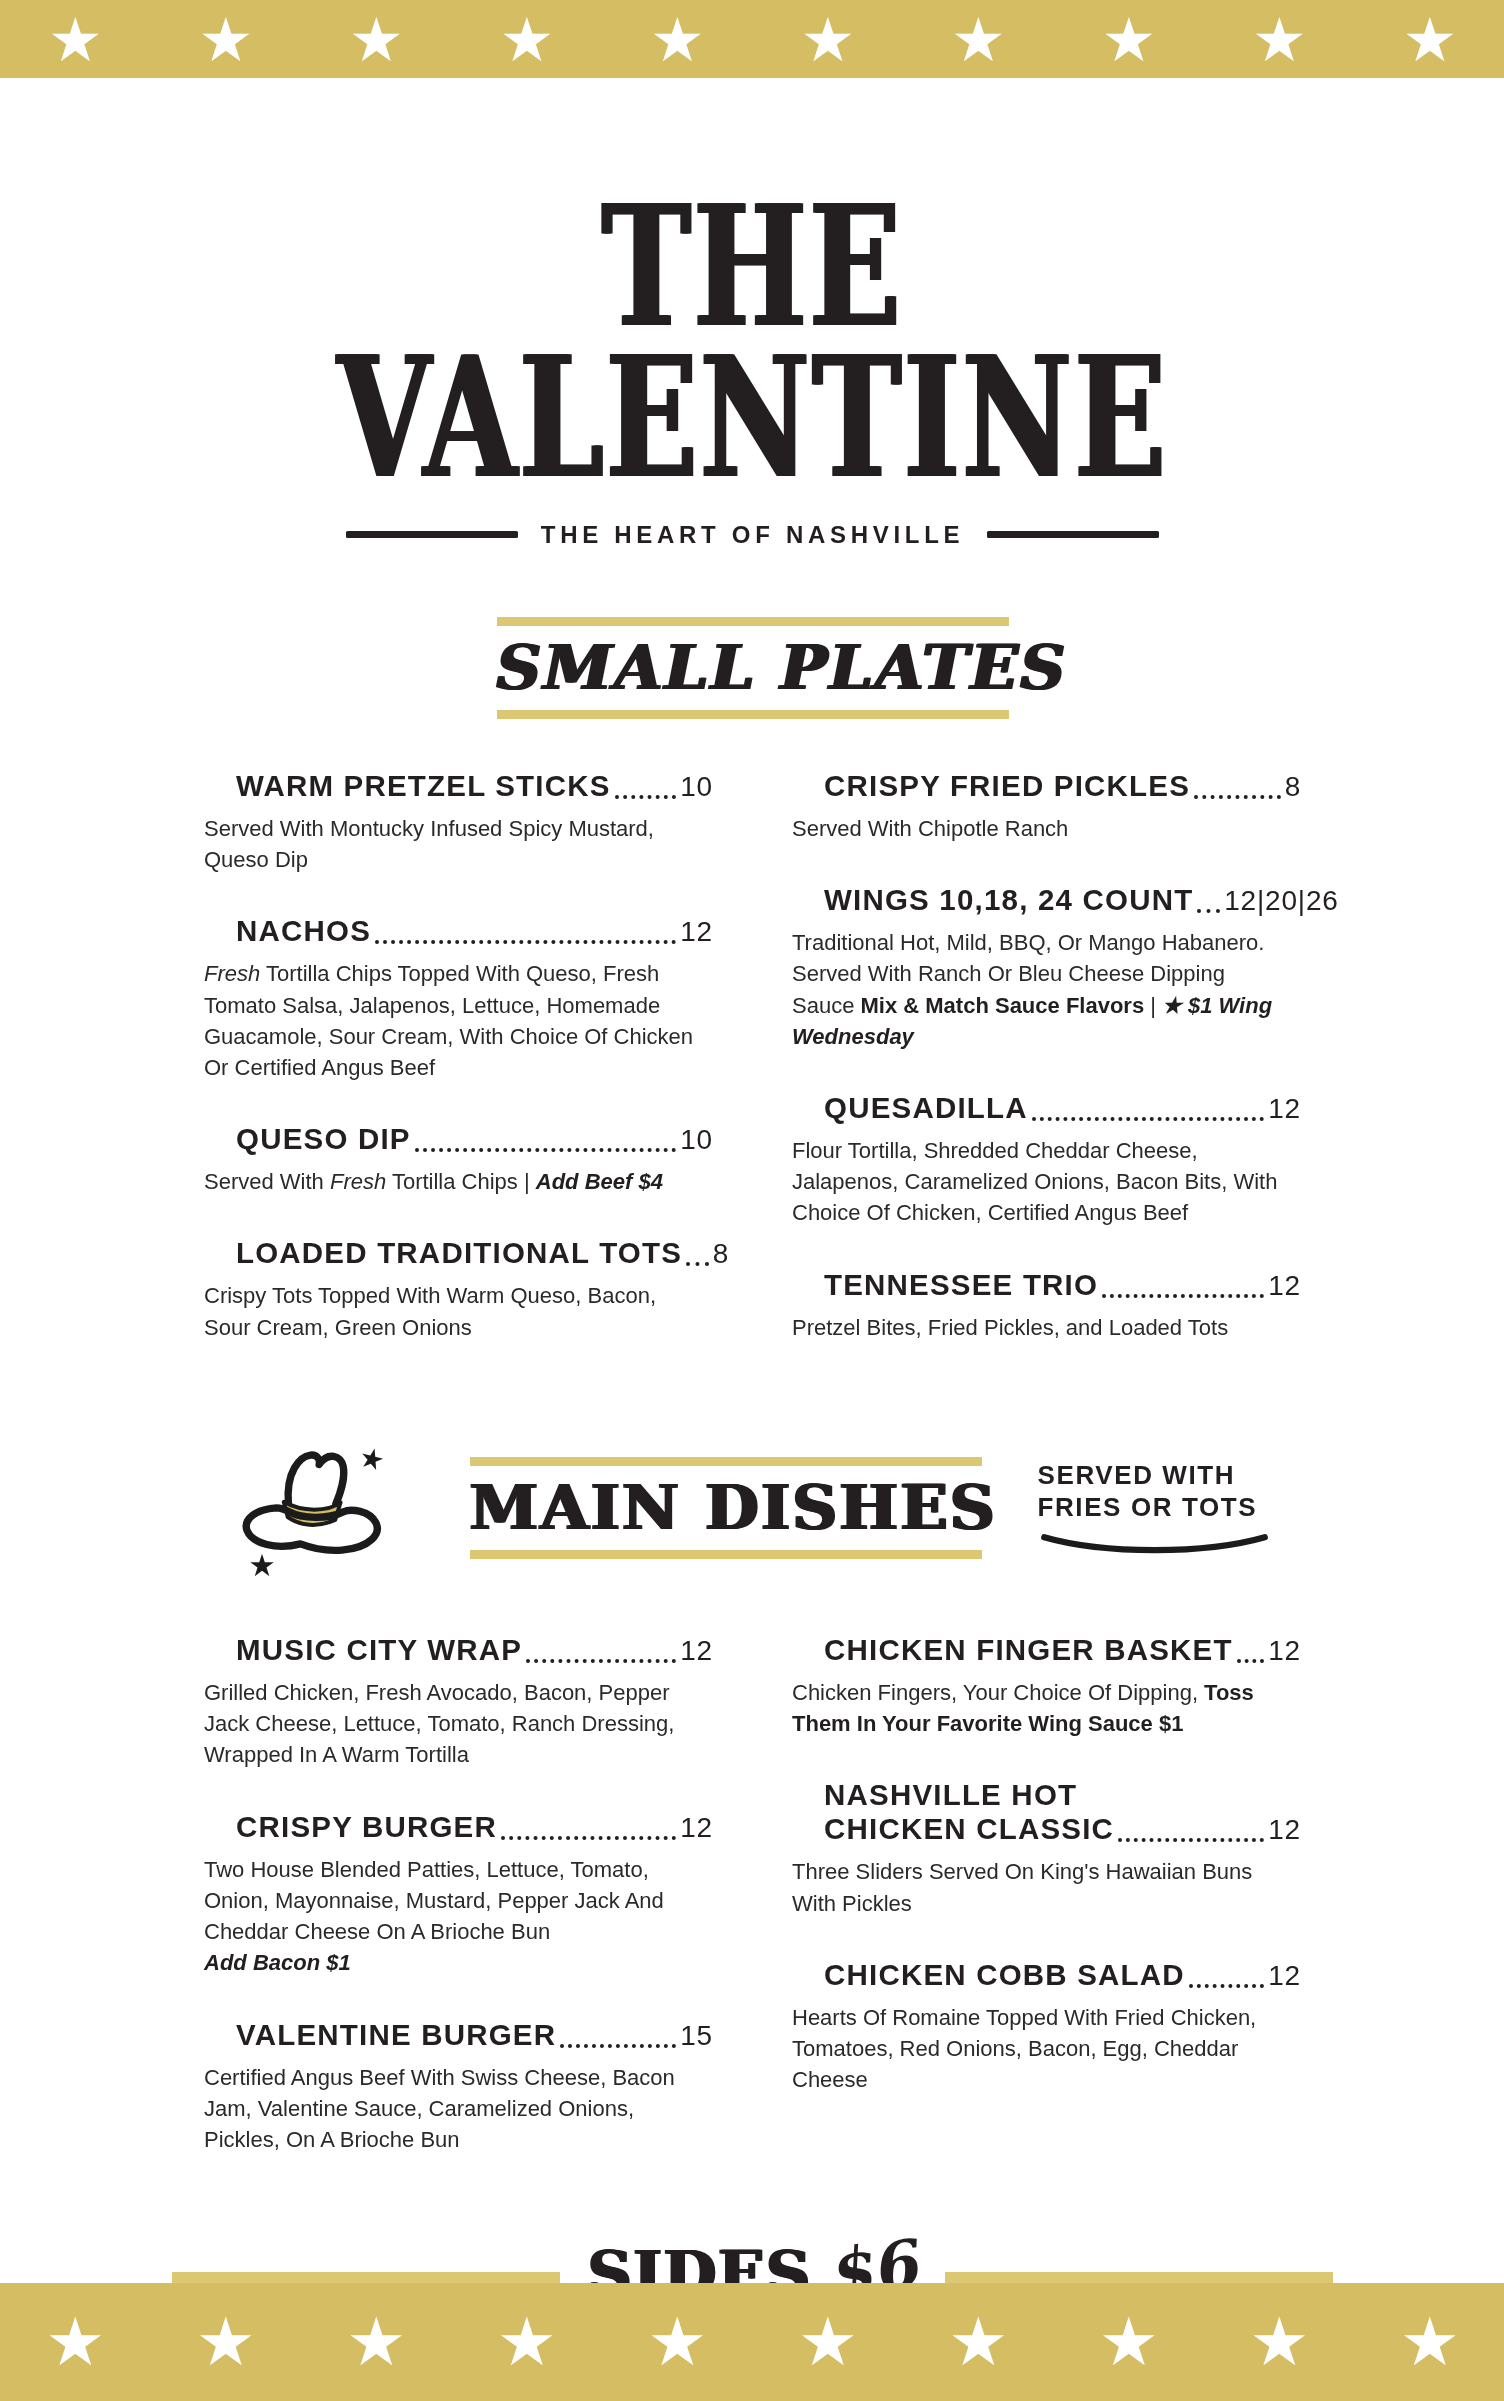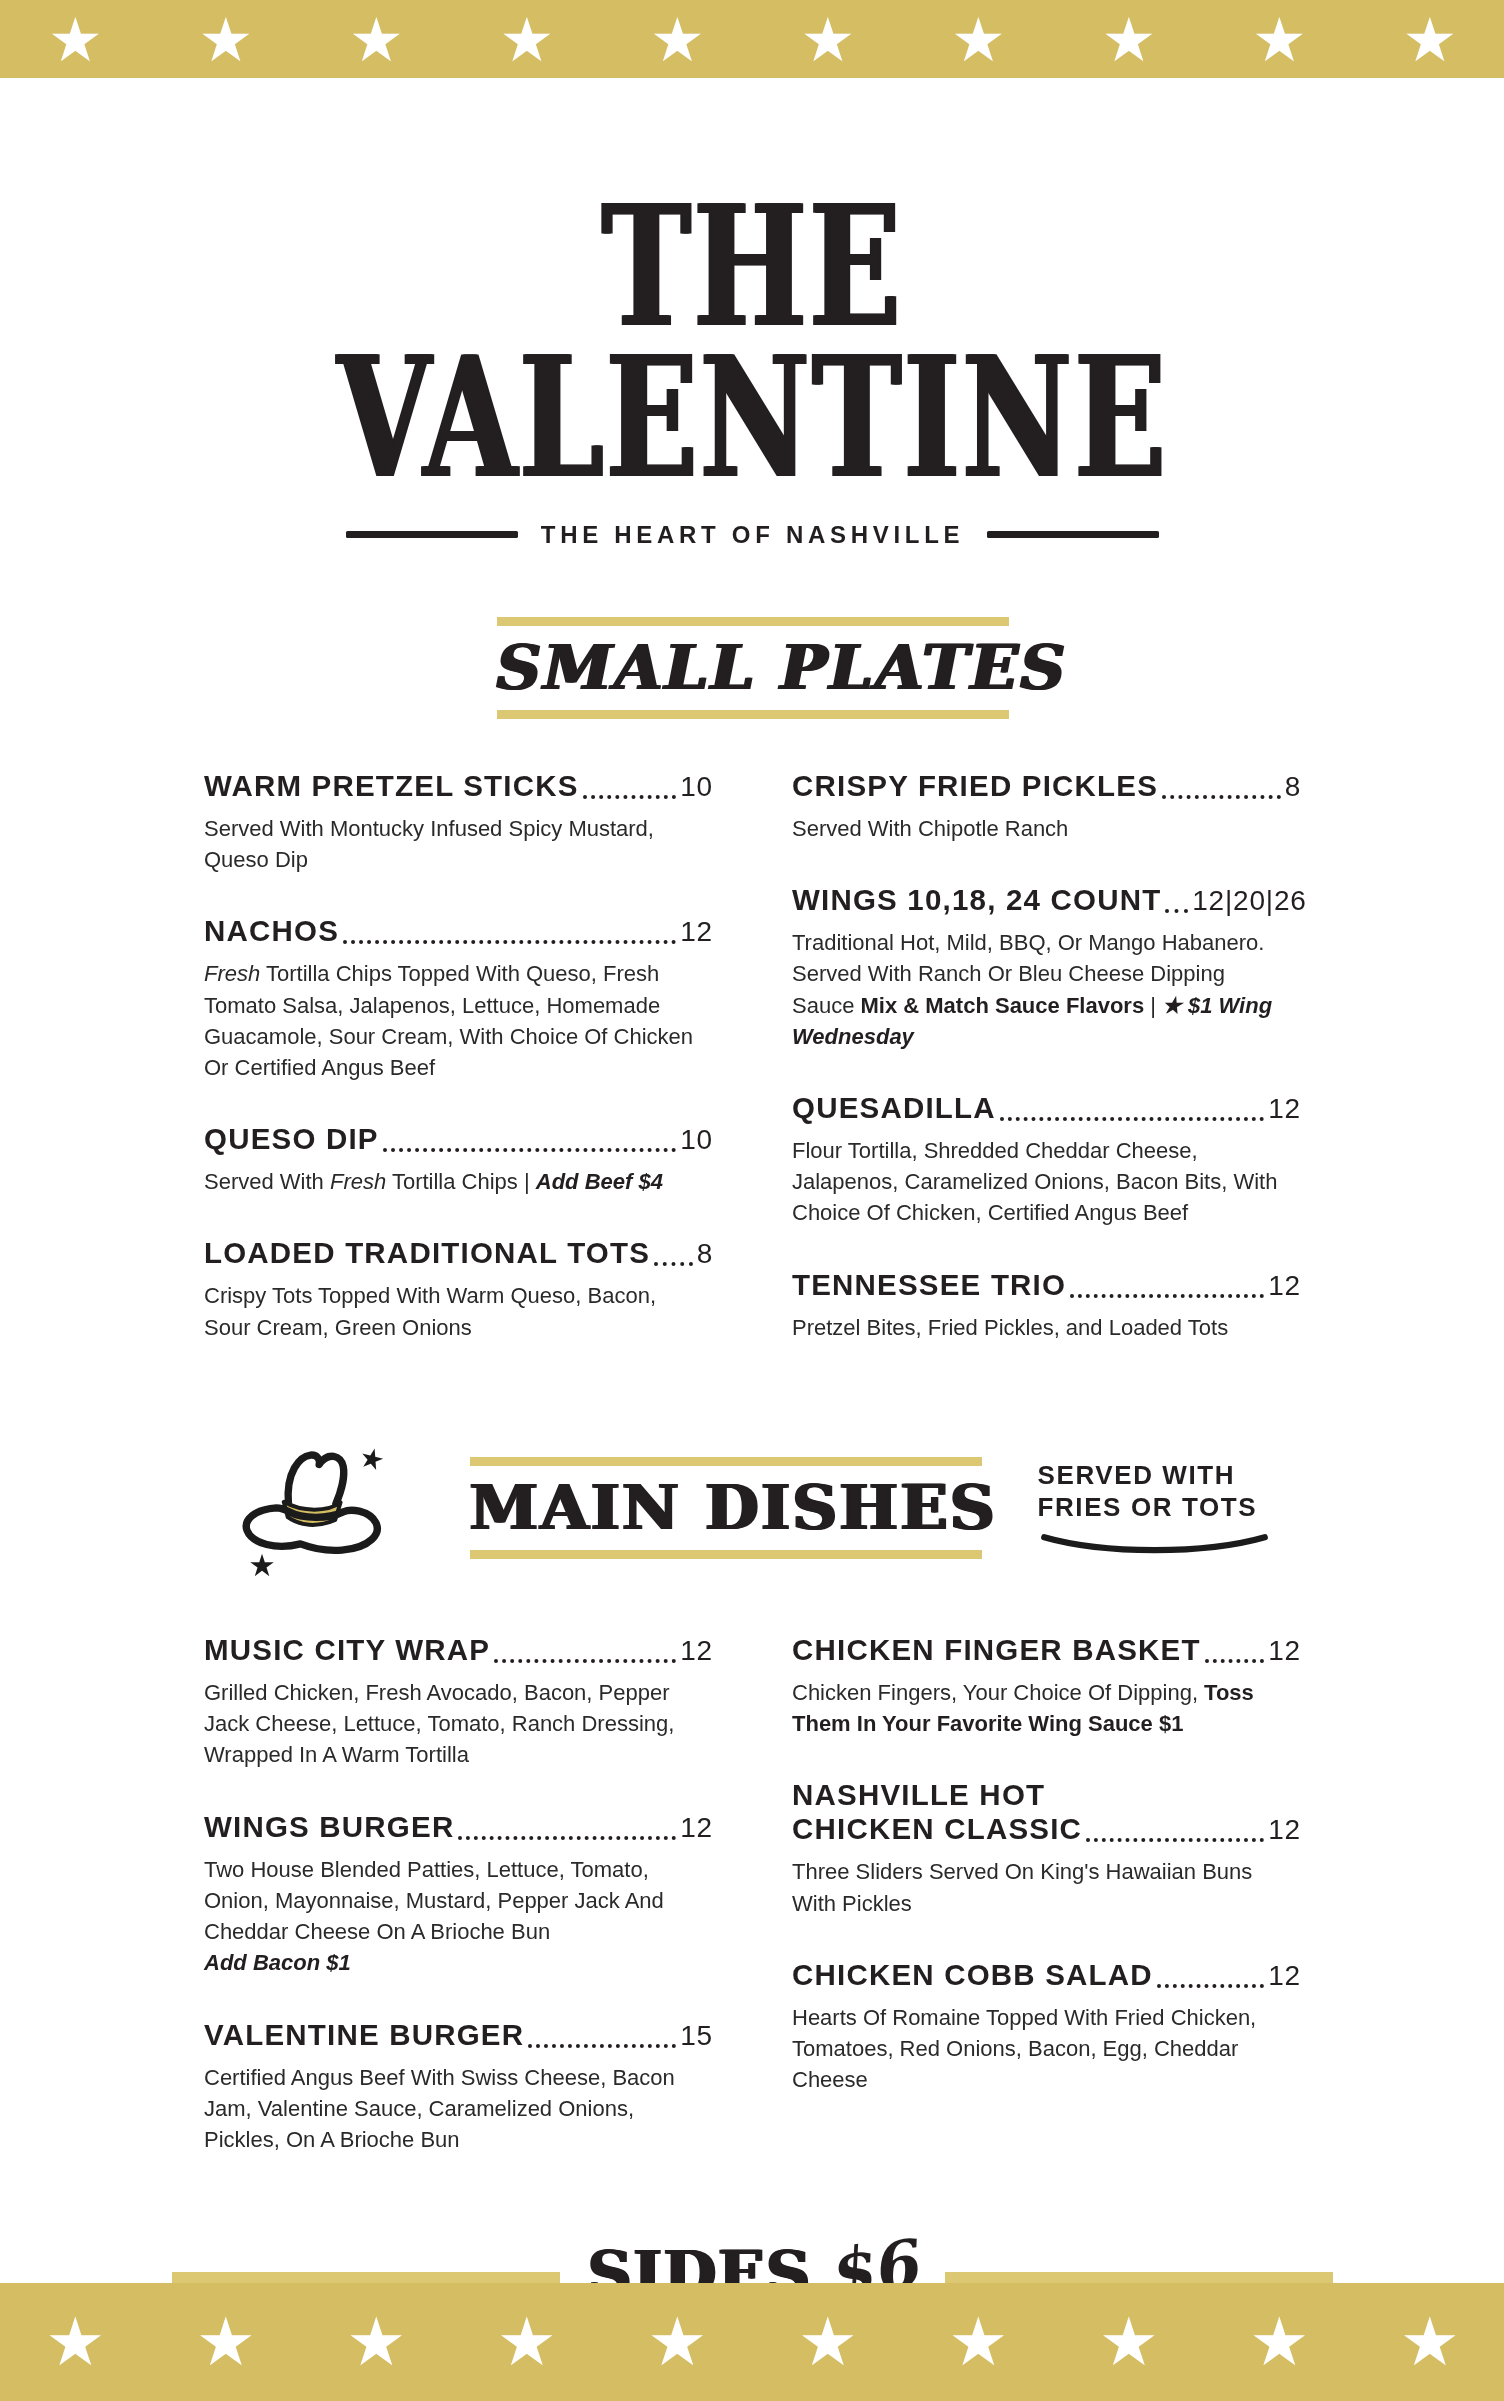--- a/index.html
+++ b/index.html
@@ -57,21 +57,21 @@
   }
   .small-plates-header{ margin-top:68px;font-style:italic; }
   
   .menu-grid{
     width:1097px; margin:50px auto 0;
     display:flex; justify-content:space-between;
   }
   .menu-col{ width:509px; }
   .item{ margin-bottom:39px; }
   .item-name{
-    font-weight:bold; font-size:29.5px; letter-spacing:1.2px; white-space:nowrap;
+    font-weight:bold; font-size:29.5px; letter-spacing:1.2px; white-space:nowrap;margin-left:32px;
   }
   .item-name.pre{ display:block; line-height:1.15; }
   .t-row{ display:flex; align-items:flex-end; }
   .leader{
     flex:1 1 auto; height:0; margin:0 3.9px;
     border-bottom:4.7px dotted var(--ink,#231f20);
     transform:translateY(-3.9px);
     min-width:23px;
   }
   .price{ font-weight:normal; font-size:28px; letter-spacing:0.8px; white-space:nowrap; }
@@ -260,21 +260,21 @@
         <div class="item">
           <div class="t-row">
             <span class="item-name">MUSIC CITY WRAP</span>
             <span class="leader"></span>
             <span class="price">12</span>
           </div>
           <p class="desc"><span>Grilled Chicken, Fresh Avocado, Bacon, Pepper Jack Cheese, Lettuce, Tomato, Ranch Dressing, Wrapped In A Warm Tortilla</span></p>
         </div>
         <div class="item">
           <div class="t-row">
-            <span class="item-name">WINGS BURGER</span>
+            <span class="item-name">CRISPY BURGER</span>
             <span class="leader"></span>
             <span class="price">12</span>
           </div>
           <p class="desc"><span>Two House Blended Patties, Lettuce, Tomato, Onion, Mayonnaise, Mustard, Pepper Jack And Cheddar Cheese On A Brioche Bun</span><br><span class="bdit">Add Bacon $1</span></p>
         </div>
         <div class="item">
           <div class="t-row">
             <span class="item-name">VALENTINE BURGER</span>
             <span class="leader"></span>
             <span class="price">15</span>

